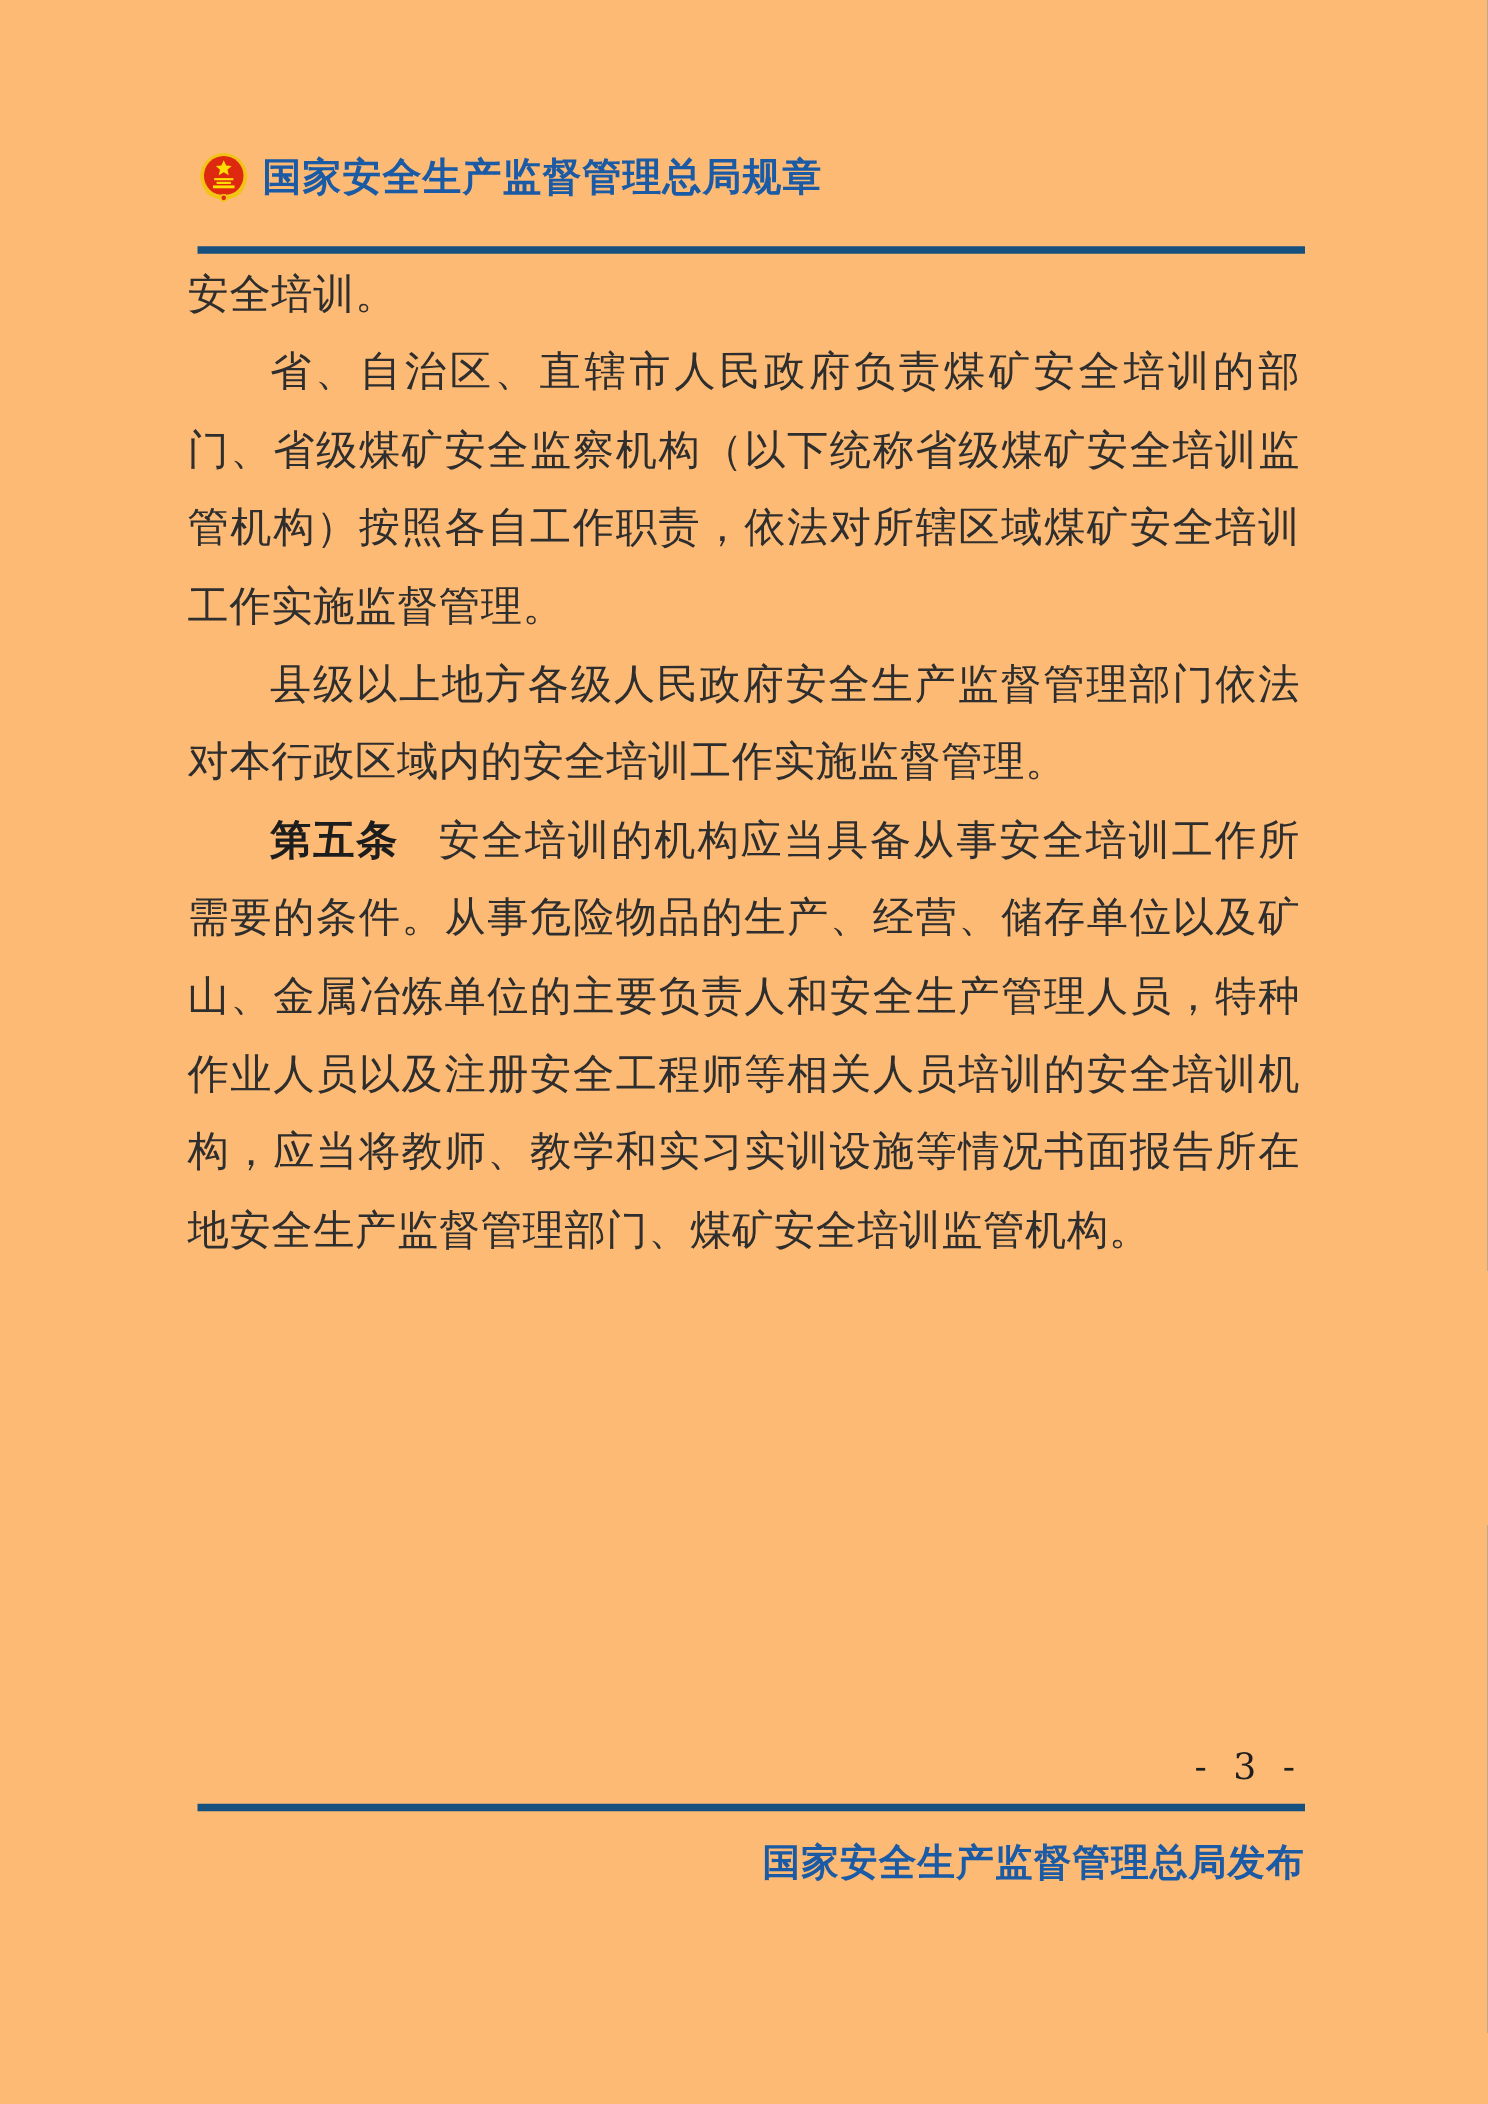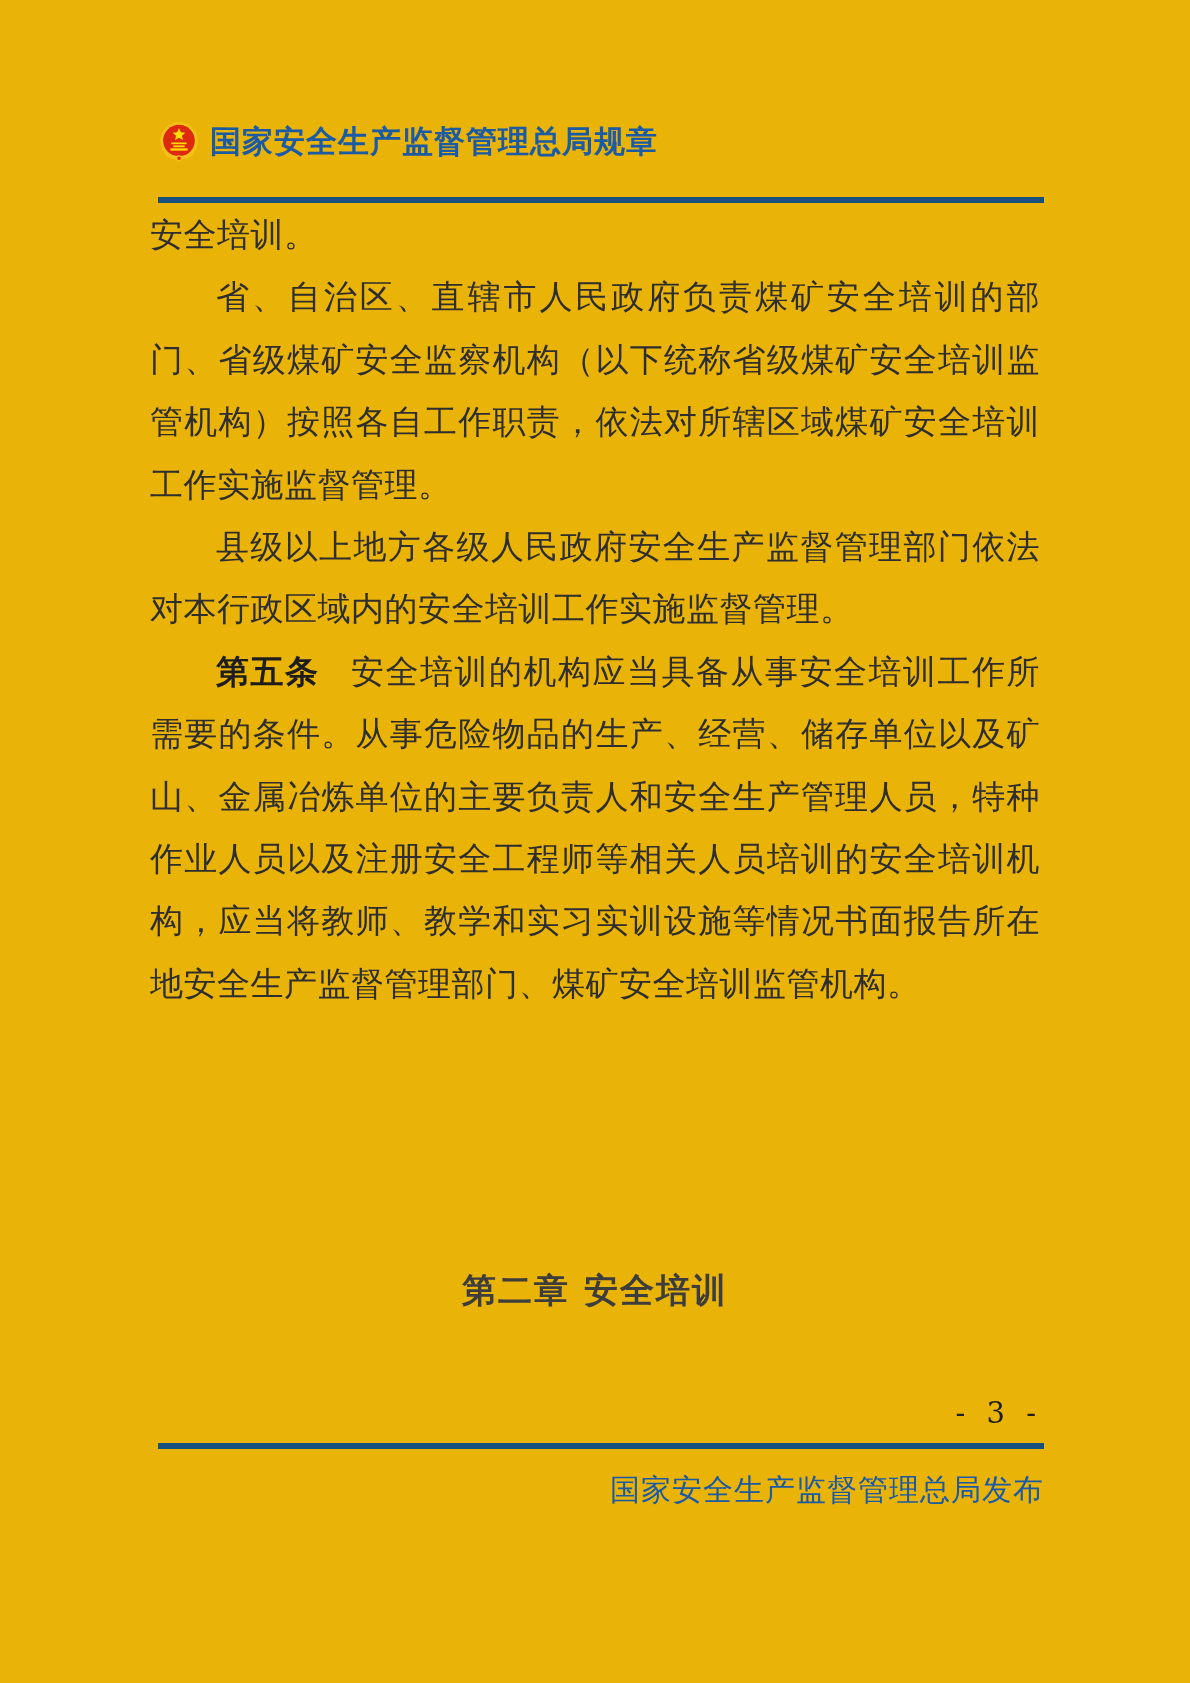--- a/index.html
+++ b/index.html
@@ -1,20 +1,20 @@
 <!DOCTYPE html>
 <html lang="zh"><head>
 <meta charset="utf-8">
 <style>
   html,body{margin:0;padding:0;background:#9a9a9a;}
   .page{
     position:relative;
     width:1190px;height:1683px;
     margin:0 auto;
-    background:#eab308;
+    background:#fdba74;
     overflow:hidden;
     font-family:"DejaVu Serif","Liberation Serif",serif;
   }
   
   .hdr{position:absolute;left:156px;top:116px;height:52px;display:flex;align-items:center;}
   .emblem{width:46px;height:46px;flex:0 0 auto;}
   .hdr-title{
     margin-left:8px;
     font-family:"DejaVu Sans","Liberation Sans",sans-serif;
     font-size:31px;font-weight:bold;letter-spacing:1px;
@@ -51,21 +51,21 @@
   
   .page-num{
     position:absolute;right:148px;top:1396px;
     font-size:29px;color:#1f1f1f;letter-spacing:6px;
     font-family:"DejaVu Serif","Liberation Serif",serif;
   }
   .ftr-rule{position:absolute;left:158px;top:1443px;width:886px;height:6px;}
   .publisher{
     position:absolute;right:146px;top:1470px;
     font-family:"DejaVu Sans","Liberation Sans",sans-serif;
-    font-size:30px;font-weight:normal;letter-spacing:1px;
+    font-size:30px;font-weight:bold;letter-spacing:1px;
     white-space:nowrap;
   }
 </style>
 </head>
 <body>
 
 <div class="page">
 
   <div class="hdr">
     <svg class="emblem" viewBox="0 0 48 48" aria-hidden="true">
@@ -83,21 +83,20 @@
 
   <div class="hdr-rule" style="background: rgb(21, 80, 126);"></div>
 
   <main class="body-text" id="body-text">
       <p class="para continuation">安全培训。</p>
       <p class="para indent">省、自治区、直辖市人民政府负责煤矿安全培训的部门、省级煤矿安全监察机构（以下统称省级煤矿安全培训监管机构）按照各自工作职责，依法对所辖区域煤矿安全培训工作实施监督管理。</p>
       <p class="para indent">县级以上地方各级人民政府安全生产监督管理部门依法对本行政区域内的安全培训工作实施监督管理。</p>
       <p class="para indent"><b class="lead">第五条</b>安全培训的机构应当具备从事安全培训工作所需要的条件。从事危险物品的生产、经营、储存单位以及矿山、金属冶炼单位的主要负责人和安全生产管理人员，特种作业人员以及注册安全工程师等相关人员培训的安全培训机构，应当将教师、教学和实习实训设施等情况书面报告所在地安全生产监督管理部门、煤矿安全培训监管机构。</p>
     </main>
 
-  <div class="chapter">第二章  安全培训</div>
 
   <div class="page-num">- 3 -</div>
 
   <div class="ftr-rule" style="background: rgb(21, 80, 126);"></div>
 
   <div class="publisher" style="color: rgb(27, 90, 165);">国家安全生产监督管理总局发布</div>
 
 </div>
 
 </body></html>

